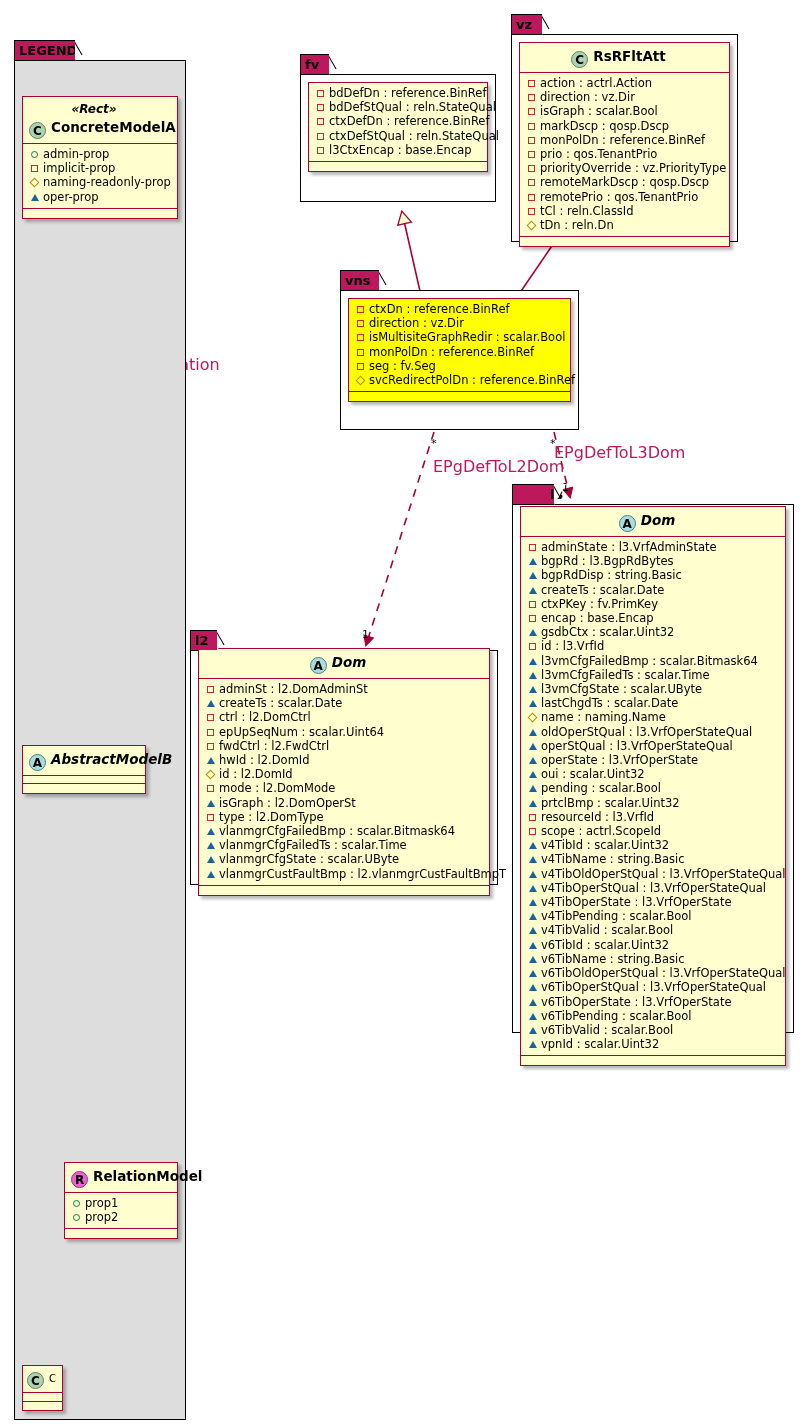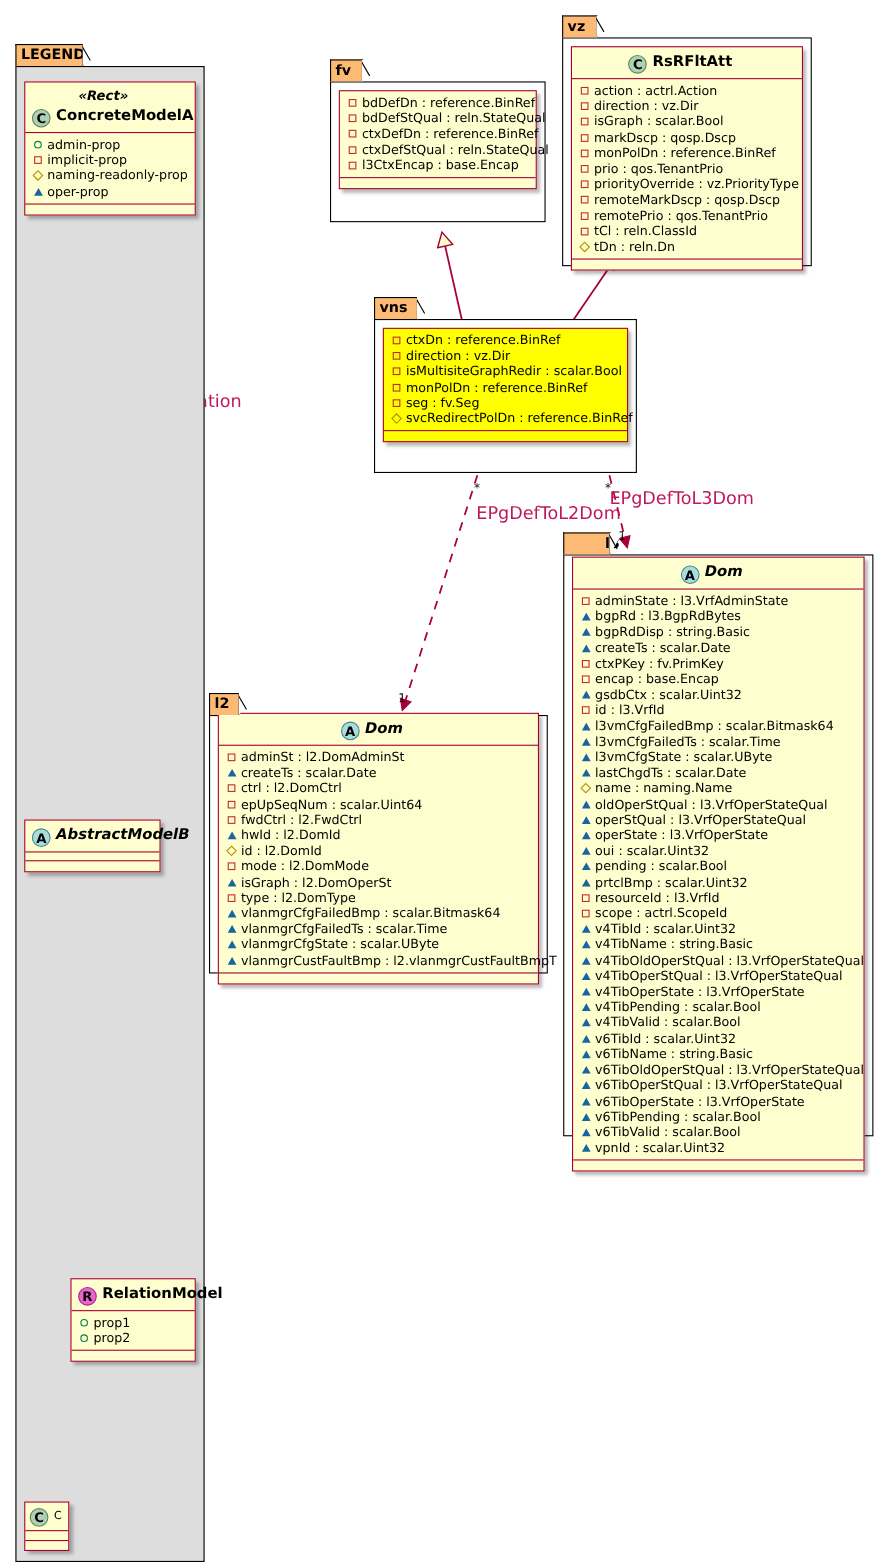--- a/index.html
+++ b/index.html
@@ -3,21 +3,21 @@
 <meta charset="utf-8">
 <style>
   html,body{margin:0;padding:0;background:#ffffff;}
   body{width:808px;height:1425px;position:relative;overflow:hidden;
        font-family:"DejaVu Sans","Liberation Sans",sans-serif;
        -webkit-font-smoothing:antialiased;}
 
   
   .pkg{position:absolute;box-sizing:border-box;}
   .pkg .pkg-tab{position:absolute;left:0;top:0;height:20px;box-sizing:border-box;
-     background:#fdba74;border:1px solid #000;border-bottom:none;
+     background:#be185d;border:1px solid #000;border-bottom:none;
      font-size:13px;font-weight:bold;color:#000;line-height:19px;padding:0 4px 0 4px;z-index:3;}
   .pkg .pkg-tab .fold{position:absolute;right:-12px;top:-1px;width:12px;height:21px;overflow:hidden;}
   .pkg .pkg-tab .fold:before{content:"";position:absolute;left:0;top:0;width:0;height:0;
      border-left:12px solid #fff;border-bottom:21px solid transparent;}
   .pkg .pkg-tab .fold:after{content:"";position:absolute;left:-1px;top:0;width:17px;height:1px;
      background:#000;transform-origin:0 0;transform:rotate(60deg);}
   .pkg .pkg-body{position:absolute;left:0;box-sizing:border-box;
      background:#fff;border:1px solid #000;}
   .pkg.legend .pkg-body{background:#dddddd;}
 
@@ -99,21 +99,21 @@
 <div class="lbl" style="left:40px;top:1085px;">named relation</div>
 
 <div class="pkg legend" style="left:14px;top:40px;width:172px;height:1380px;">
   <div class="pkg-tab" style="width:62px;">
     <span>LEGEND</span>
     <span class="fold"></span>
   </div>
   <div class="pkg-body" style="top:20px;width:172px;height:1360px;"></div>
 </div>
 
-<div class="cls" style="left:22px;top:74px;width:156px;">
+<div class="cls" style="left:22px;top:96px;width:156px;">
   <div class="hdr">
     <span class="stereo">«Rect»</span>
     <span class="circ c">C</span><span class="title">ConcreteModelA</span>
   </div>
   <div class="attrs">
     <div class="row">
         <span class="vis"><i class="m-cir"></i></span>
         <span>admin-prop</span>
       </div>
     <div class="row">

